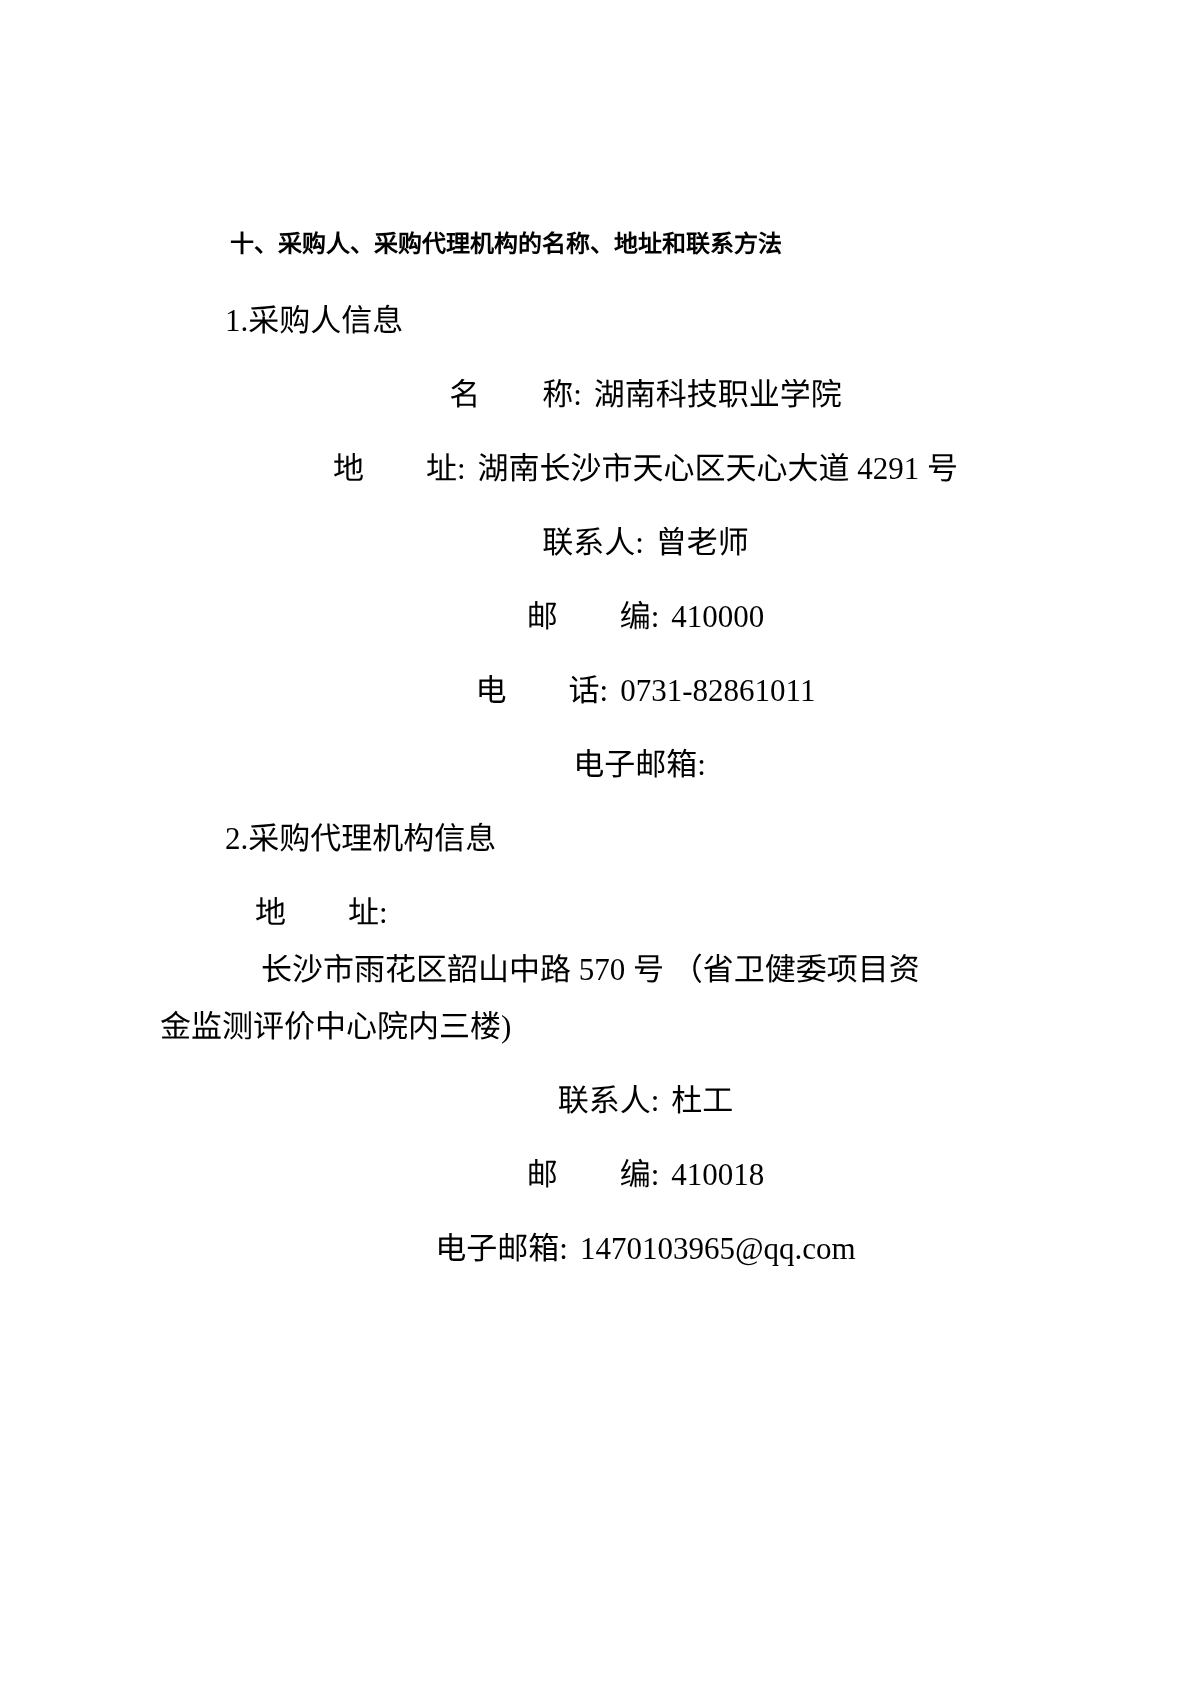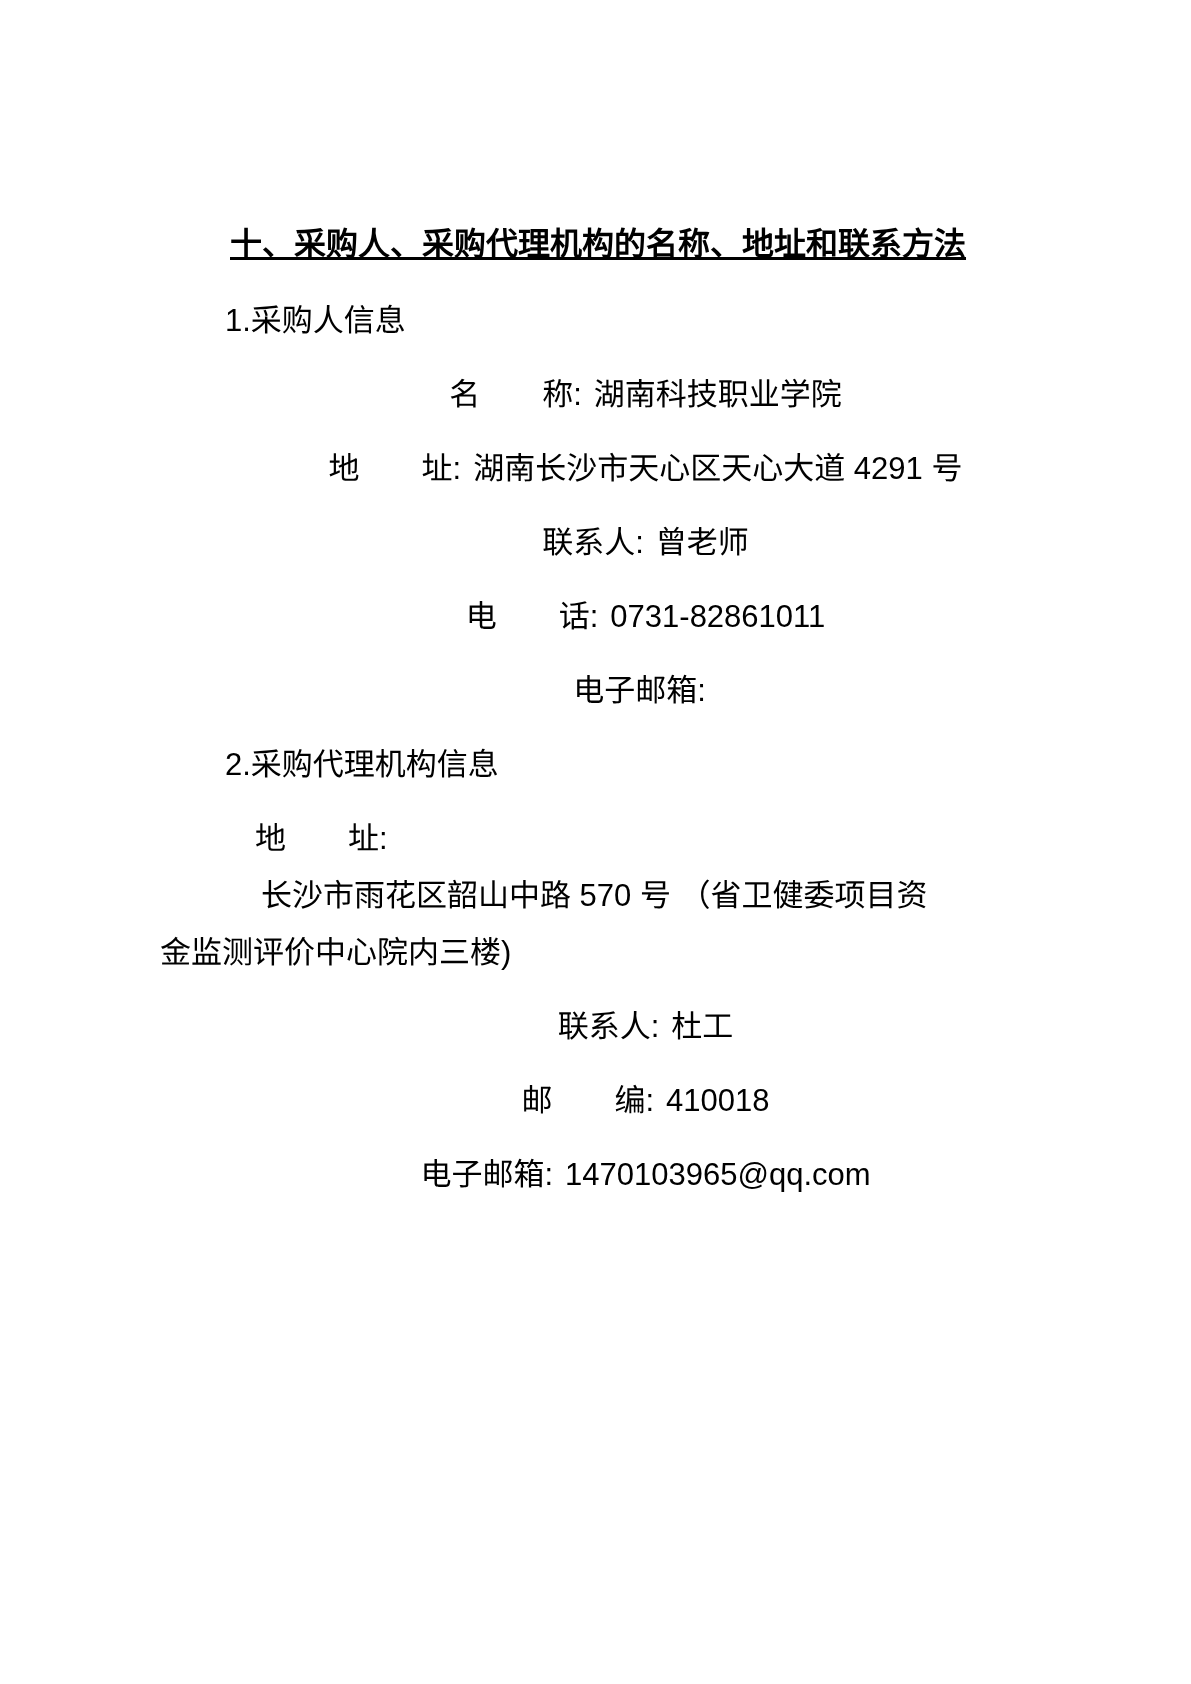--- a/index.html
+++ b/index.html
@@ -15,29 +15,28 @@
   }
   .content {
     position: absolute;
     top: 212px;
     left: 160px;
     right: 155px;
   }
   .doc-title {
     font-family: "Liberation Sans", sans-serif;
     font-weight: 700;
-    font-size: 32px;
+    font-size: 24px;
     line-height: 64px;
     padding-left: 70px;
     margin: 0 0 16px 0;
     white-space: pre;
-    text-decoration: underline;
   }
   .para {
-    font-family: Liberation Sans, sans-serif;
+    font-family: Liberation Serif, serif;
     font-size: 31px;
     line-height: 57px;
     margin: 0 0 17px 0;
   }
   .heading { padding-left: 65px; white-space: pre; }
   .field { padding-left: 95px; text-align: center; }
   .line1 { padding-left: 95px; }
   .line2 { padding-left: 0; }
   .label { white-space: pre; }
   .value { margin-left: 12px; white-space: pre; }
@@ -58,20 +57,23 @@
     </div>
 
     <div class="para field">
       <span class="label">地　　址:</span><span class="value">湖南长沙市天心区天心大道 4291 号</span>
     </div>
 
     <div class="para field">
       <span class="label">联系人:</span><span class="value">曾老师</span>
     </div>
 
+    <div class="para field">
+      <span class="label">邮　　编:</span><span class="value">410000</span>
+    </div>
 
     <div class="para field">
       <span class="label">电　　话:</span><span class="value">0731-82861011</span>
     </div>
 
     <div class="para field">
       <span class="label">电子邮箱:</span><span class="value"></span>
     </div>
 
     <div class="para heading">2.采购代理机构信息</div>

